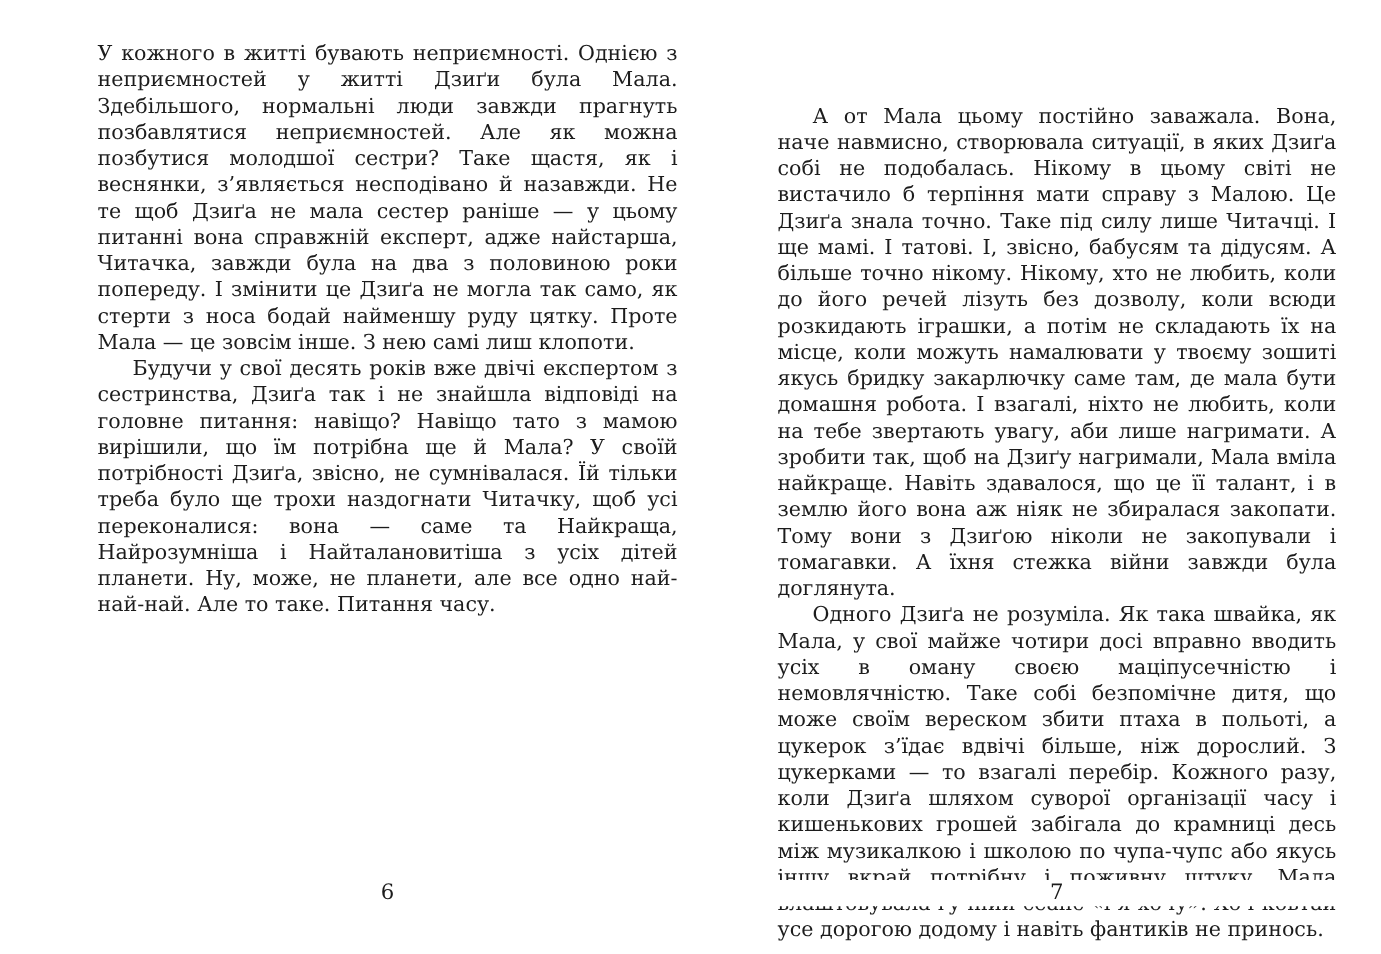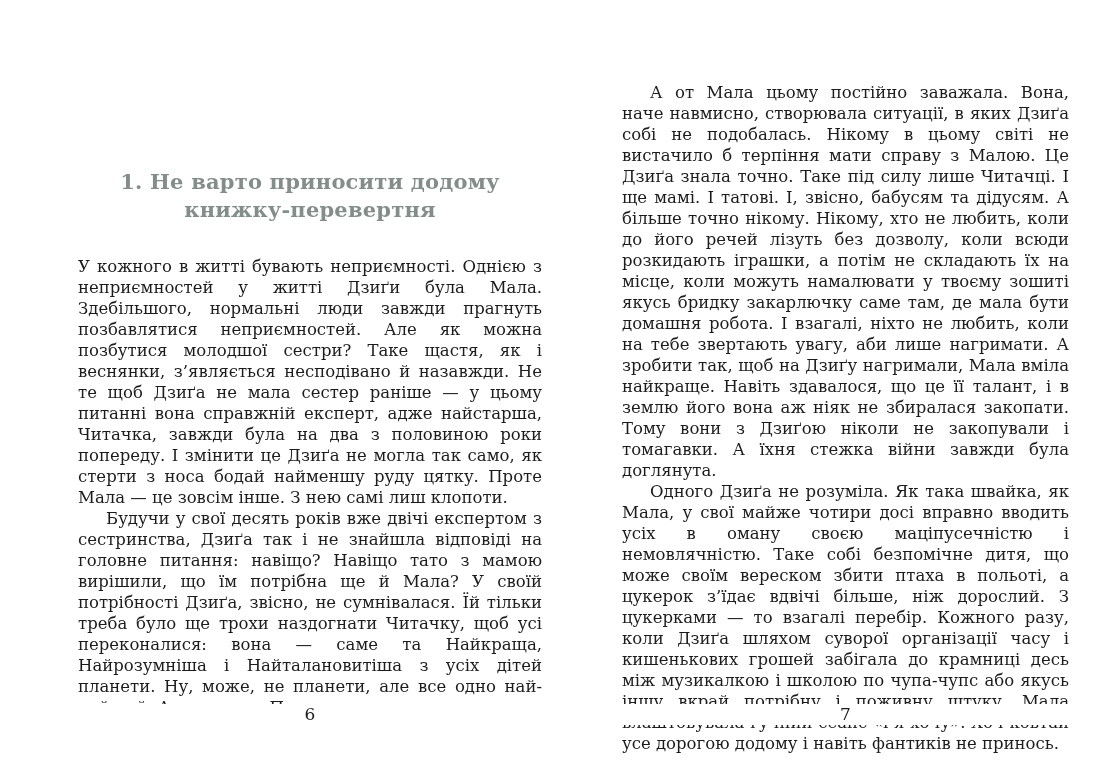--- a/index.html
+++ b/index.html
@@ -59,21 +59,20 @@
     color: #1c1c1c;
     background: #ffffff;
   }
 </style>
 </head>
 <body>
 
 <div class="spread">
 
   <div class="page page-left">
-    <h1 class="chapter-title">1. Не варто приносити додому книжку-перевертня</h1>
     <p class="body-par first">У кожного в житті бувають неприємності. Однією з неприємностей у житті Дзиґи була Мала. Здебільшого, нормальні люди завжди прагнуть позбавлятися неприємностей. Але як можна позбутися молодшої сестри? Таке щастя, як і веснянки, з’являється несподівано й назавжди. Не те щоб Дзиґа не мала сестер раніше — у цьому питанні вона справжній експерт, адже найстарша, Читачка, завжди була на два з половиною роки попереду. І змінити це Дзиґа не могла так само, як стерти з носа бодай найменшу руду цятку. Проте Мала — це зовсім інше. З нею самі лиш клопоти.</p>
     <p class="body-par indent">Будучи у свої десять років вже двічі експертом з сестринства, Дзиґа так і не знайшла відповіді на головне питання: навіщо? Навіщо тато з мамою вирішили, що їм потрібна ще й Мала? У своїй потрібності Дзиґа, звісно, не сумнівалася. Їй тільки треба було ще трохи наздогнати Читачку, щоб усі переконалися: вона — саме та Найкраща, Найрозумніша і Найталановитіша з усіх дітей планети. Ну, може, не планети, але все одно най-най-най. Але то таке. Питання часу.</p>
     <div class="page-number">6</div>
   </div>
 
   <div class="page page-right">
     <p class="body-par first indent">А от Мала цьому постійно заважала. Вона, наче навмисно, створювала ситуації, в яких Дзиґа собі не подобалась. Нікому в цьому світі не вистачило б терпіння мати справу з Малою. Це Дзиґа знала точно. Таке під силу лише Читачці. І ще мамі. І татові. І, звісно, бабусям та дідусям. А більше точно нікому. Нікому, хто не любить, коли до його речей лізуть без дозволу, коли всюди розкидають іграшки, а потім не складають їх на місце, коли можуть намалювати у твоєму зошиті якусь бридку закарлючку саме там, де мала бути домашня робота. І взагалі, ніхто не любить, коли на тебе звертають увагу, аби лише нагримати. А зробити так, щоб на Дзиґу нагримали, Мала вміла найкраще. Навіть здавалося, що це її талант, і в землю його вона аж ніяк не збиралася закопати. Тому вони з Дзиґою ніколи не закопували і томагавки. А їхня стежка війни завжди була доглянута.</p>
     <p class="body-par indent">Одного Дзиґа не розуміла. Як така швайка, як Мала, у свої майже чотири досі вправно вводить усіх в оману своєю маціпусечністю і немовлячністю. Таке собі безпомічне дитя, що може своїм вереском збити птаха в польоті, а цукерок з’їдає вдвічі більше, ніж дорослий. З цукерками — то взагалі перебір. Кожного разу, коли Дзиґа шляхом суворої організації часу і кишенькових грошей забігала до крамниці десь між музикалкою і школою по чупа-чупс або якусь іншу вкрай потрібну і поживну штуку, Мала влаштовувала гучний сеанс «і я хочу». Хоч ковтай усе дорогою додому і навіть фантиків не принось.</p>
     <div class="page-number">7</div>
   </div>

